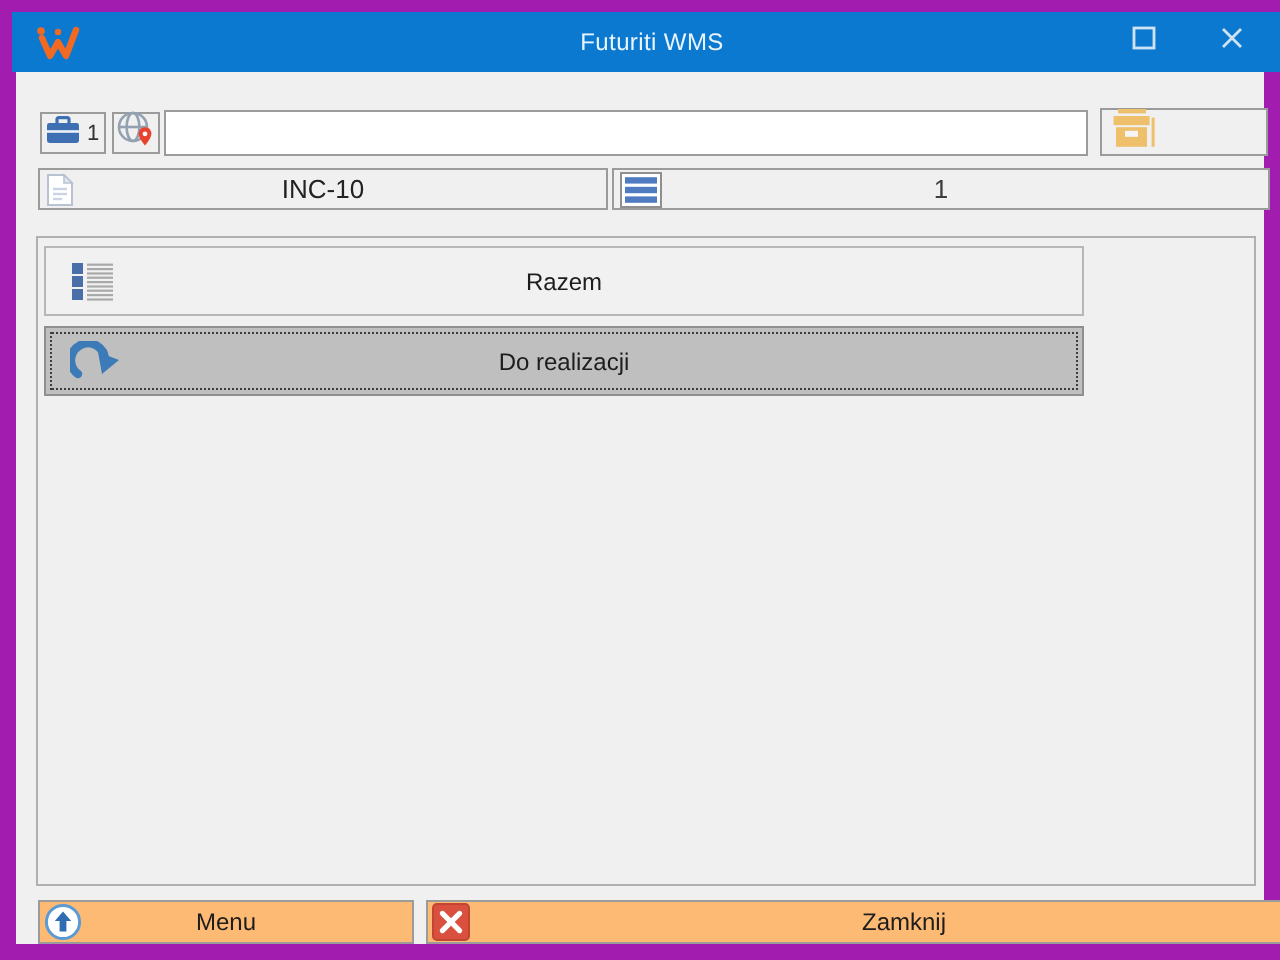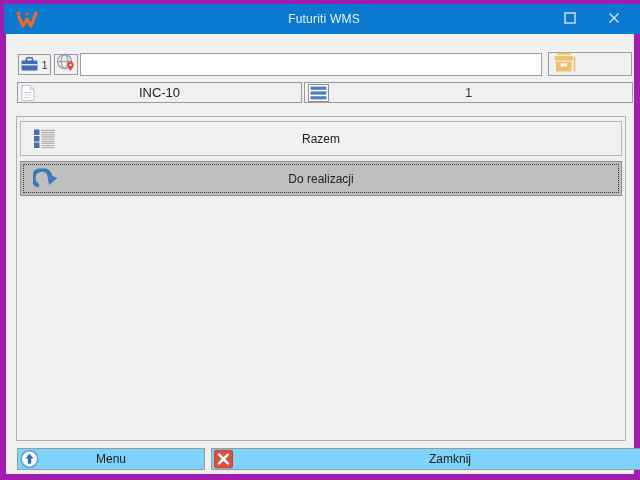--- a/index.html
+++ b/index.html
@@ -1,21 +1,21 @@
 <!DOCTYPE html>
 <html><head>
 <meta charset="utf-8">
 <style>
   * { box-sizing: border-box; margin: 0; padding: 0; }
   html, body { width: 640px; height: 480px; }
   body { font-family: "Liberation Sans", sans-serif; background: #ffffff; position: relative; overflow: hidden; }
 
   .window {
     position: absolute; left: 0; top: 0; width: 640px; height: 480px;
-    background: #f0f0f0; border: 6px solid #a21caf;
+    background: #f0f0f0; border: 8px solid #a21caf;
   }
 
   
   .titlebar {
     position: absolute; left: -2px; top: -2px; width: 640px; height: 30px;
     background: #0b79d0;
   }
   .titlebar-title {
     position: absolute; left: 0; right: 0; top: 0; height: 30px;
     display: flex; align-items: center; justify-content: center;
@@ -60,39 +60,39 @@
     font-size: 13px; color: #3d3d3d;
   }
   .field-document .fld-value { color: #222; }
 
   
   .actions-panel {
     position: absolute; left: 10px; top: 110px; width: 610px; height: 325px;
     border: 1px solid #b0b0b0; background: #f0f0f0;
   }
   .action-btn {
-    position: absolute; left: 3px; width: 602px; height: 35px;
+    position: absolute; left: 3px; width: 520px; height: 35px;
     background: #f1f1f1; border: 1px solid #b7b7b7; cursor: default;
   }
   .action-btn .act-icon { position: absolute; left: 12px; top: 50%; transform: translateY(-50%); display: flex; }
   .action-btn .act-label {
     position: absolute; left: 0; right: 0; top: 0; bottom: 0;
     display: flex; align-items: center; justify-content: center;
     font-size: 12px; color: #1d1d1d;
   }
   .action-btn.selected {
     background: #bfbfbf; border: 1px solid #8f8f8f;
     outline: 1px dotted #3c3c3c; outline-offset: -4px;
   }
   .act-0 { top: 4px; } .act-1 { top: 44px; } .act-2 { top: 84px; } .act-3 { top: 124px; }
 
   
   .footer-btn {
     position: absolute; top: 442px; height: 22px;
-    background: #7dd3fc; border: 1px solid #9b9b9b;
+    background: #fdba74; border: 1px solid #9b9b9b;
   }
   .btn-menu { left: 11px; width: 188px; }
   .btn-zamknij { left: 205px; width: 478px; }
   .footer-btn .ft-icon { position: absolute; left: 2px; top: 50%; transform: translateY(-50%); display: flex; }
   .footer-btn .ft-label {
     position: absolute; left: 0; right: 0; top: 0; bottom: 0;
     display: flex; align-items: center; justify-content: center;
     font-size: 12px; color: #1d1d1d;
   }
 </style>

